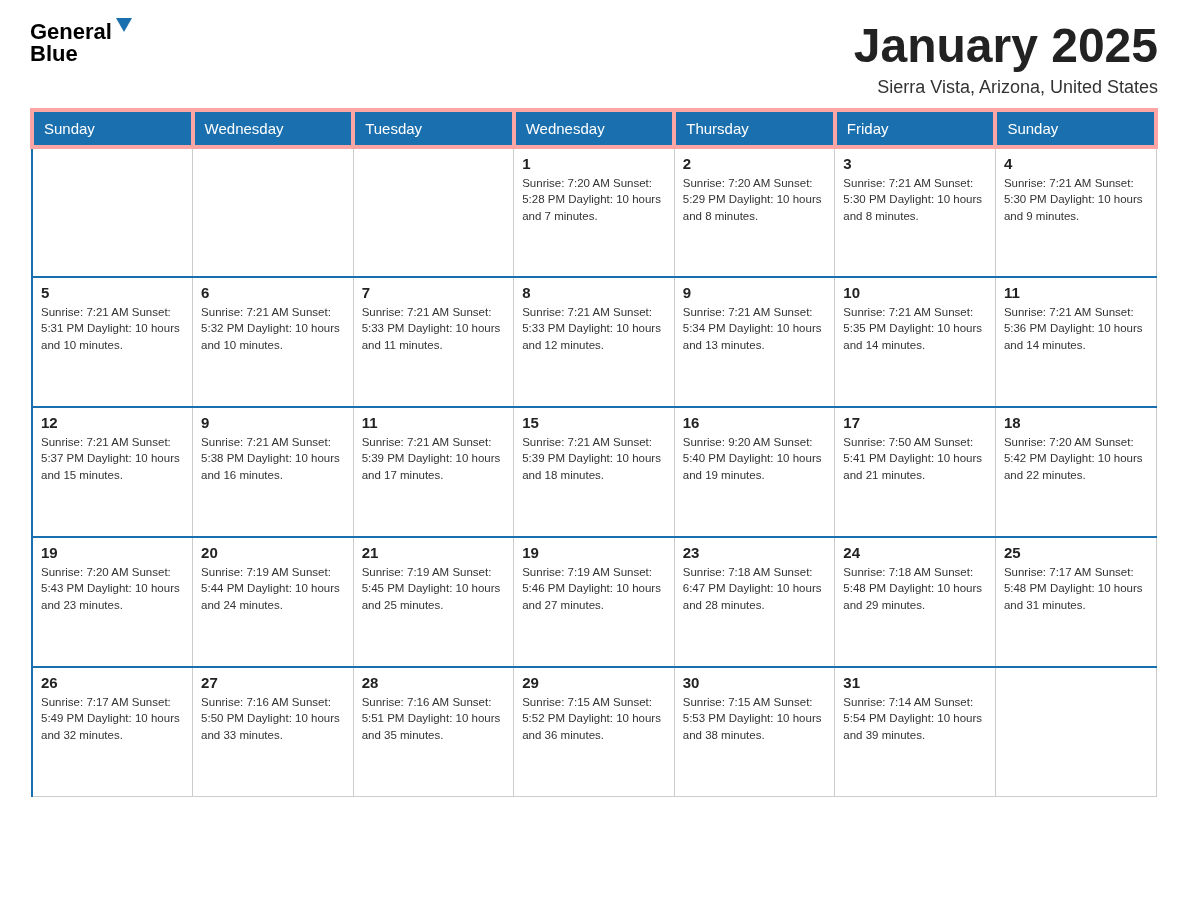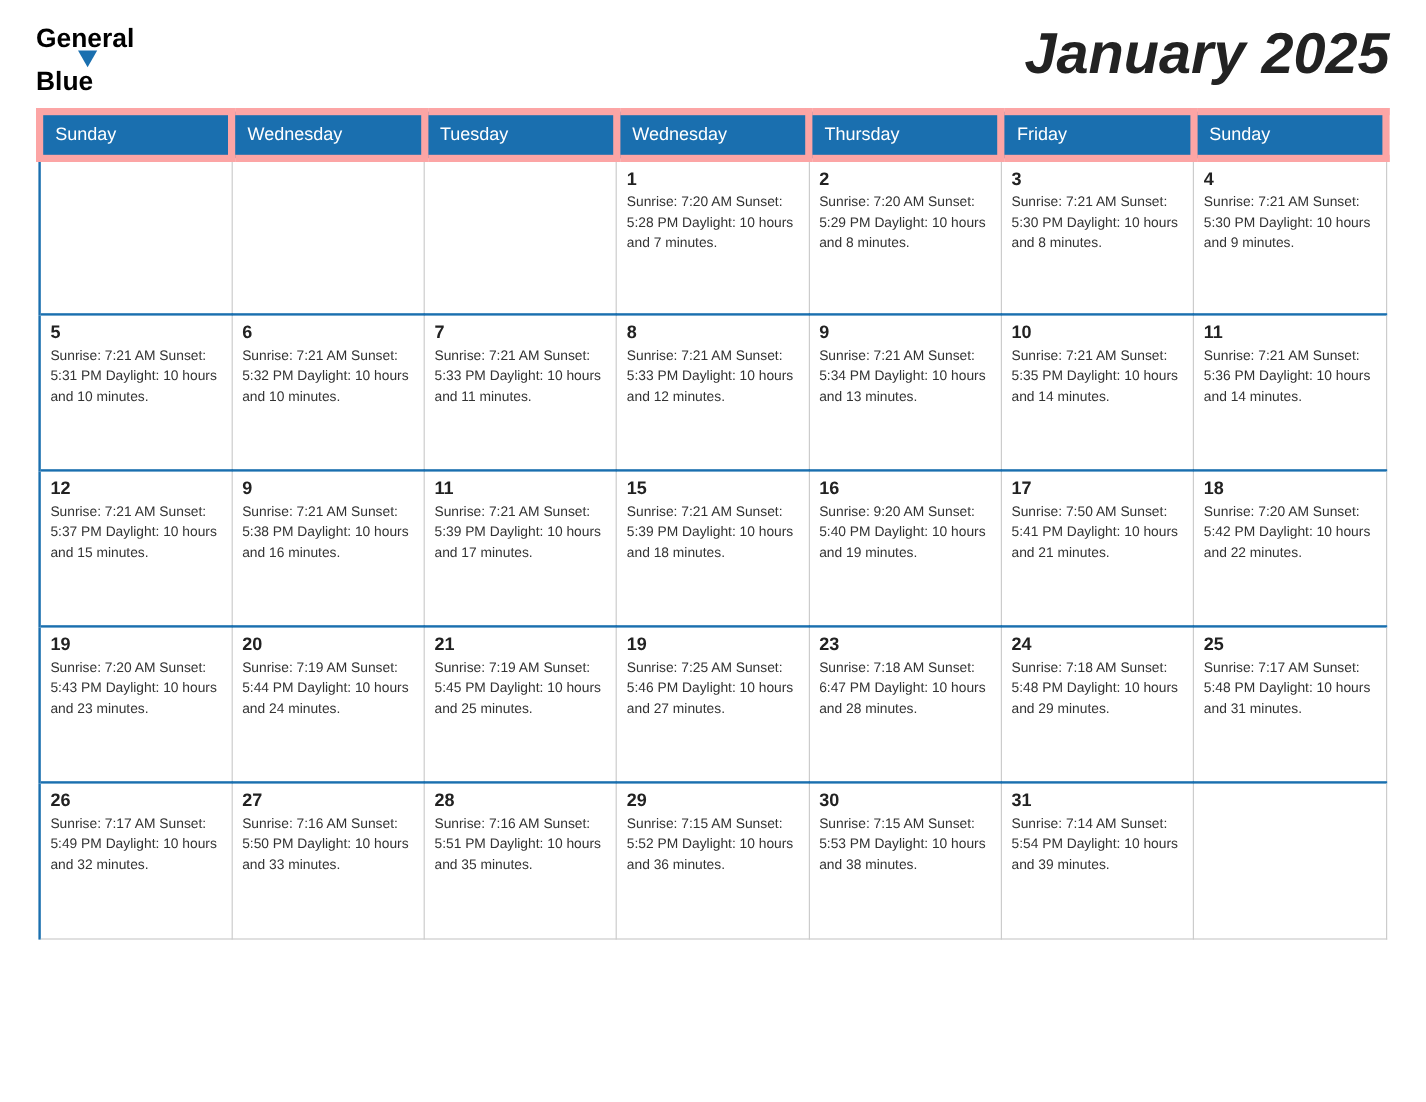--- a/index.html
+++ b/index.html
@@ -40,40 +40,39 @@
       top: -2px;
     }
     .title-section {
       text-align: right;
     }
     .month-title {
       font-size: 48px;
       font-weight: bold;
       color: #222;
       line-height: 1.1;
-      font-style: italic;
     }
     .location {
       font-size: 18px;
       color: #333;
       margin-top: 4px;
     }
     .calendar {
       width: 100%;
       border-collapse: collapse;
       margin-top: 8px;
     }
     .calendar th {
       background-color: #1a6faf;
       color: #fff;
       text-align: left;
       padding: 8px 10px;
       font-size: 15px;
       font-weight: normal;
-      border: 6px solid #fca5a5;
+      border: 4px solid #fca5a5;
     }
     .calendar td {
       border: 1px solid #ccc;
       vertical-align: top;
       padding: 6px 8px;
       width: 14.28%;
       min-height: 100px;
       height: 130px;
     }
     .day-num {
@@ -95,30 +94,31 @@
     }
     .calendar tbody tr {
       border-top: 2px solid #1a6faf;
     }
   </style>
 </head>
 <body>
 
 <div class="header">
   <div class="logo">
-    <div style="display:flex;align-items:center;flex-direction:column;">
+    <div style="display:flex;">
       <span class="logo-text">General</span>
       <span class="logo-triangle"></span>
     </div>
     <div style="margin-top:-2px;">
       <span class="logo-text blue">Blue</span>
     </div>
   </div>
   <div class="title-section">
     <div class="month-title">January 2025</div>
+    <div class="location">Sierra Vista, Arizona, United States</div>
   </div>
 </div>
 
 <table class="calendar">
   <thead>
     <tr>
     <th>Sunday</th>
         <th>Wednesday</th>
         <th>Tuesday</th>
         <th>Wednesday</th>
@@ -259,21 +259,21 @@
 Daylight: 10 hours and 24 minutes.</div>
         </td>
         <td>
           <div class="day-num">21</div>
           <div class="day-info">Sunrise: 7:19 AM
 Sunset: 5:45 PM
 Daylight: 10 hours and 25 minutes.</div>
         </td>
         <td>
           <div class="day-num">19</div>
-          <div class="day-info">Sunrise: 7:25 AM
+          <div class="day-info">Sunrise: 7:19 AM
 Sunset: 5:46 PM
 Daylight: 10 hours and 27 minutes.</div>
         </td>
         <td>
           <div class="day-num">23</div>
           <div class="day-info">Sunrise: 7:18 AM
 Sunset: 6:47 PM
 Daylight: 10 hours and 28 minutes.</div>
         </td>
         <td>

